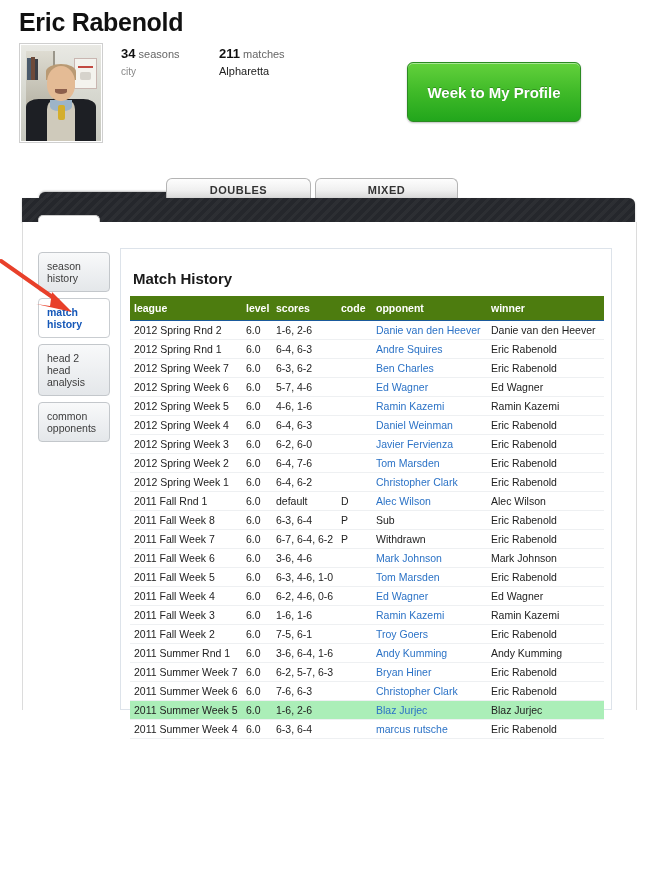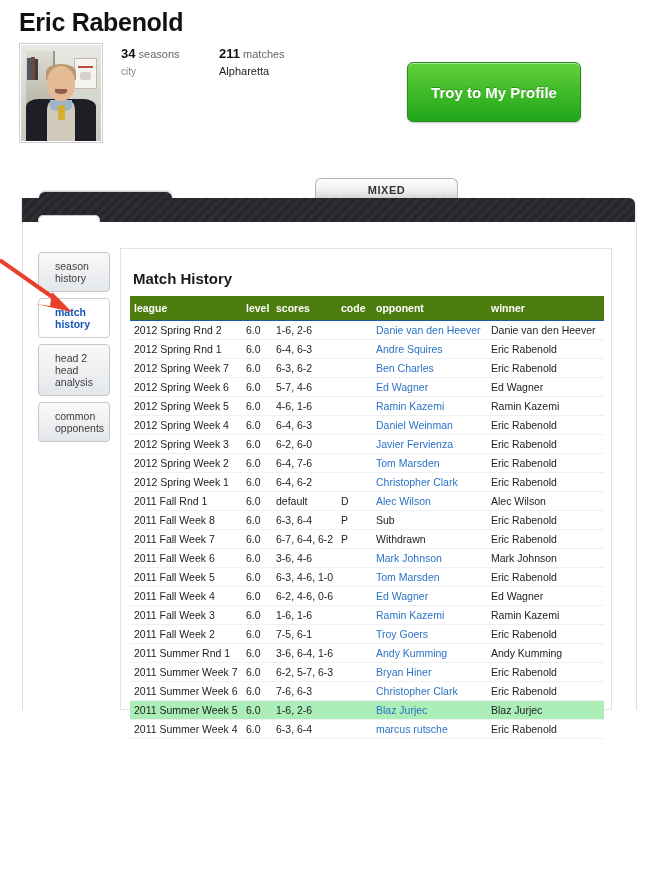--- a/index.html
+++ b/index.html
@@ -123,21 +123,21 @@
     background:#fff; border-left:1px solid #dcdcdc; border-right:1px solid #dcdcdc;
     overflow:hidden;
   }
 
   .side-nav { position:absolute; left:38px; top:252px; width:72px; }
   .side-item {
     width:72px; box-sizing:border-box;
     border:1px solid #c3c7cb; border-radius:4px;
     background: linear-gradient(180deg,#f8f9fa 0%, #e4e7ea 100%);
     font-size:10.5px; line-height:12px; color:#3c3c3c;
-    padding:7px 7px 7px 16px; margin-bottom:6px; cursor:pointer;
+    padding:7px 7px 7px 8px; margin-bottom:6px; cursor:pointer;
   }
   .side-item.active {
     background:#ffffff;
     border:1px solid #c9cdd1;
     color:#1457b8; font-weight:bold;
   }
 
   .panel {
     position:absolute; left:120px; top:248px; width:492px; height:462px;
     border:1px solid #dde3ea; background:#fff; box-sizing:border-box;
@@ -205,23 +205,24 @@
     <span class="num">34</span>
     <span class="unit">seasons</span>
   </div>
   <div class="stat stat-matches">
     <span class="num">211</span>
     <span class="unit">matches</span>
   </div>
   <div class="meta-label">city</div>
   <div class="meta-value">Alpharetta</div>
 
-  <div class="back-btn">Troy to My Profile</div>
+  <div class="back-btn">Week to My Profile</div>
 
   <div class="maintab active">SINGLES</div>
+  <div class="maintab t-doubles">DOUBLES</div>
   <div class="maintab t-mixed">MIXED</div>
   <div class="dark-panel"></div>
   <div class="subtab">history</div>
 
   <div class="content-wrap"></div>
   <div class="panel"></div>
   <div class="panel-title">Match History</div>
 
   <div class="side-nav">
     <div class="side-item">season history</div>

